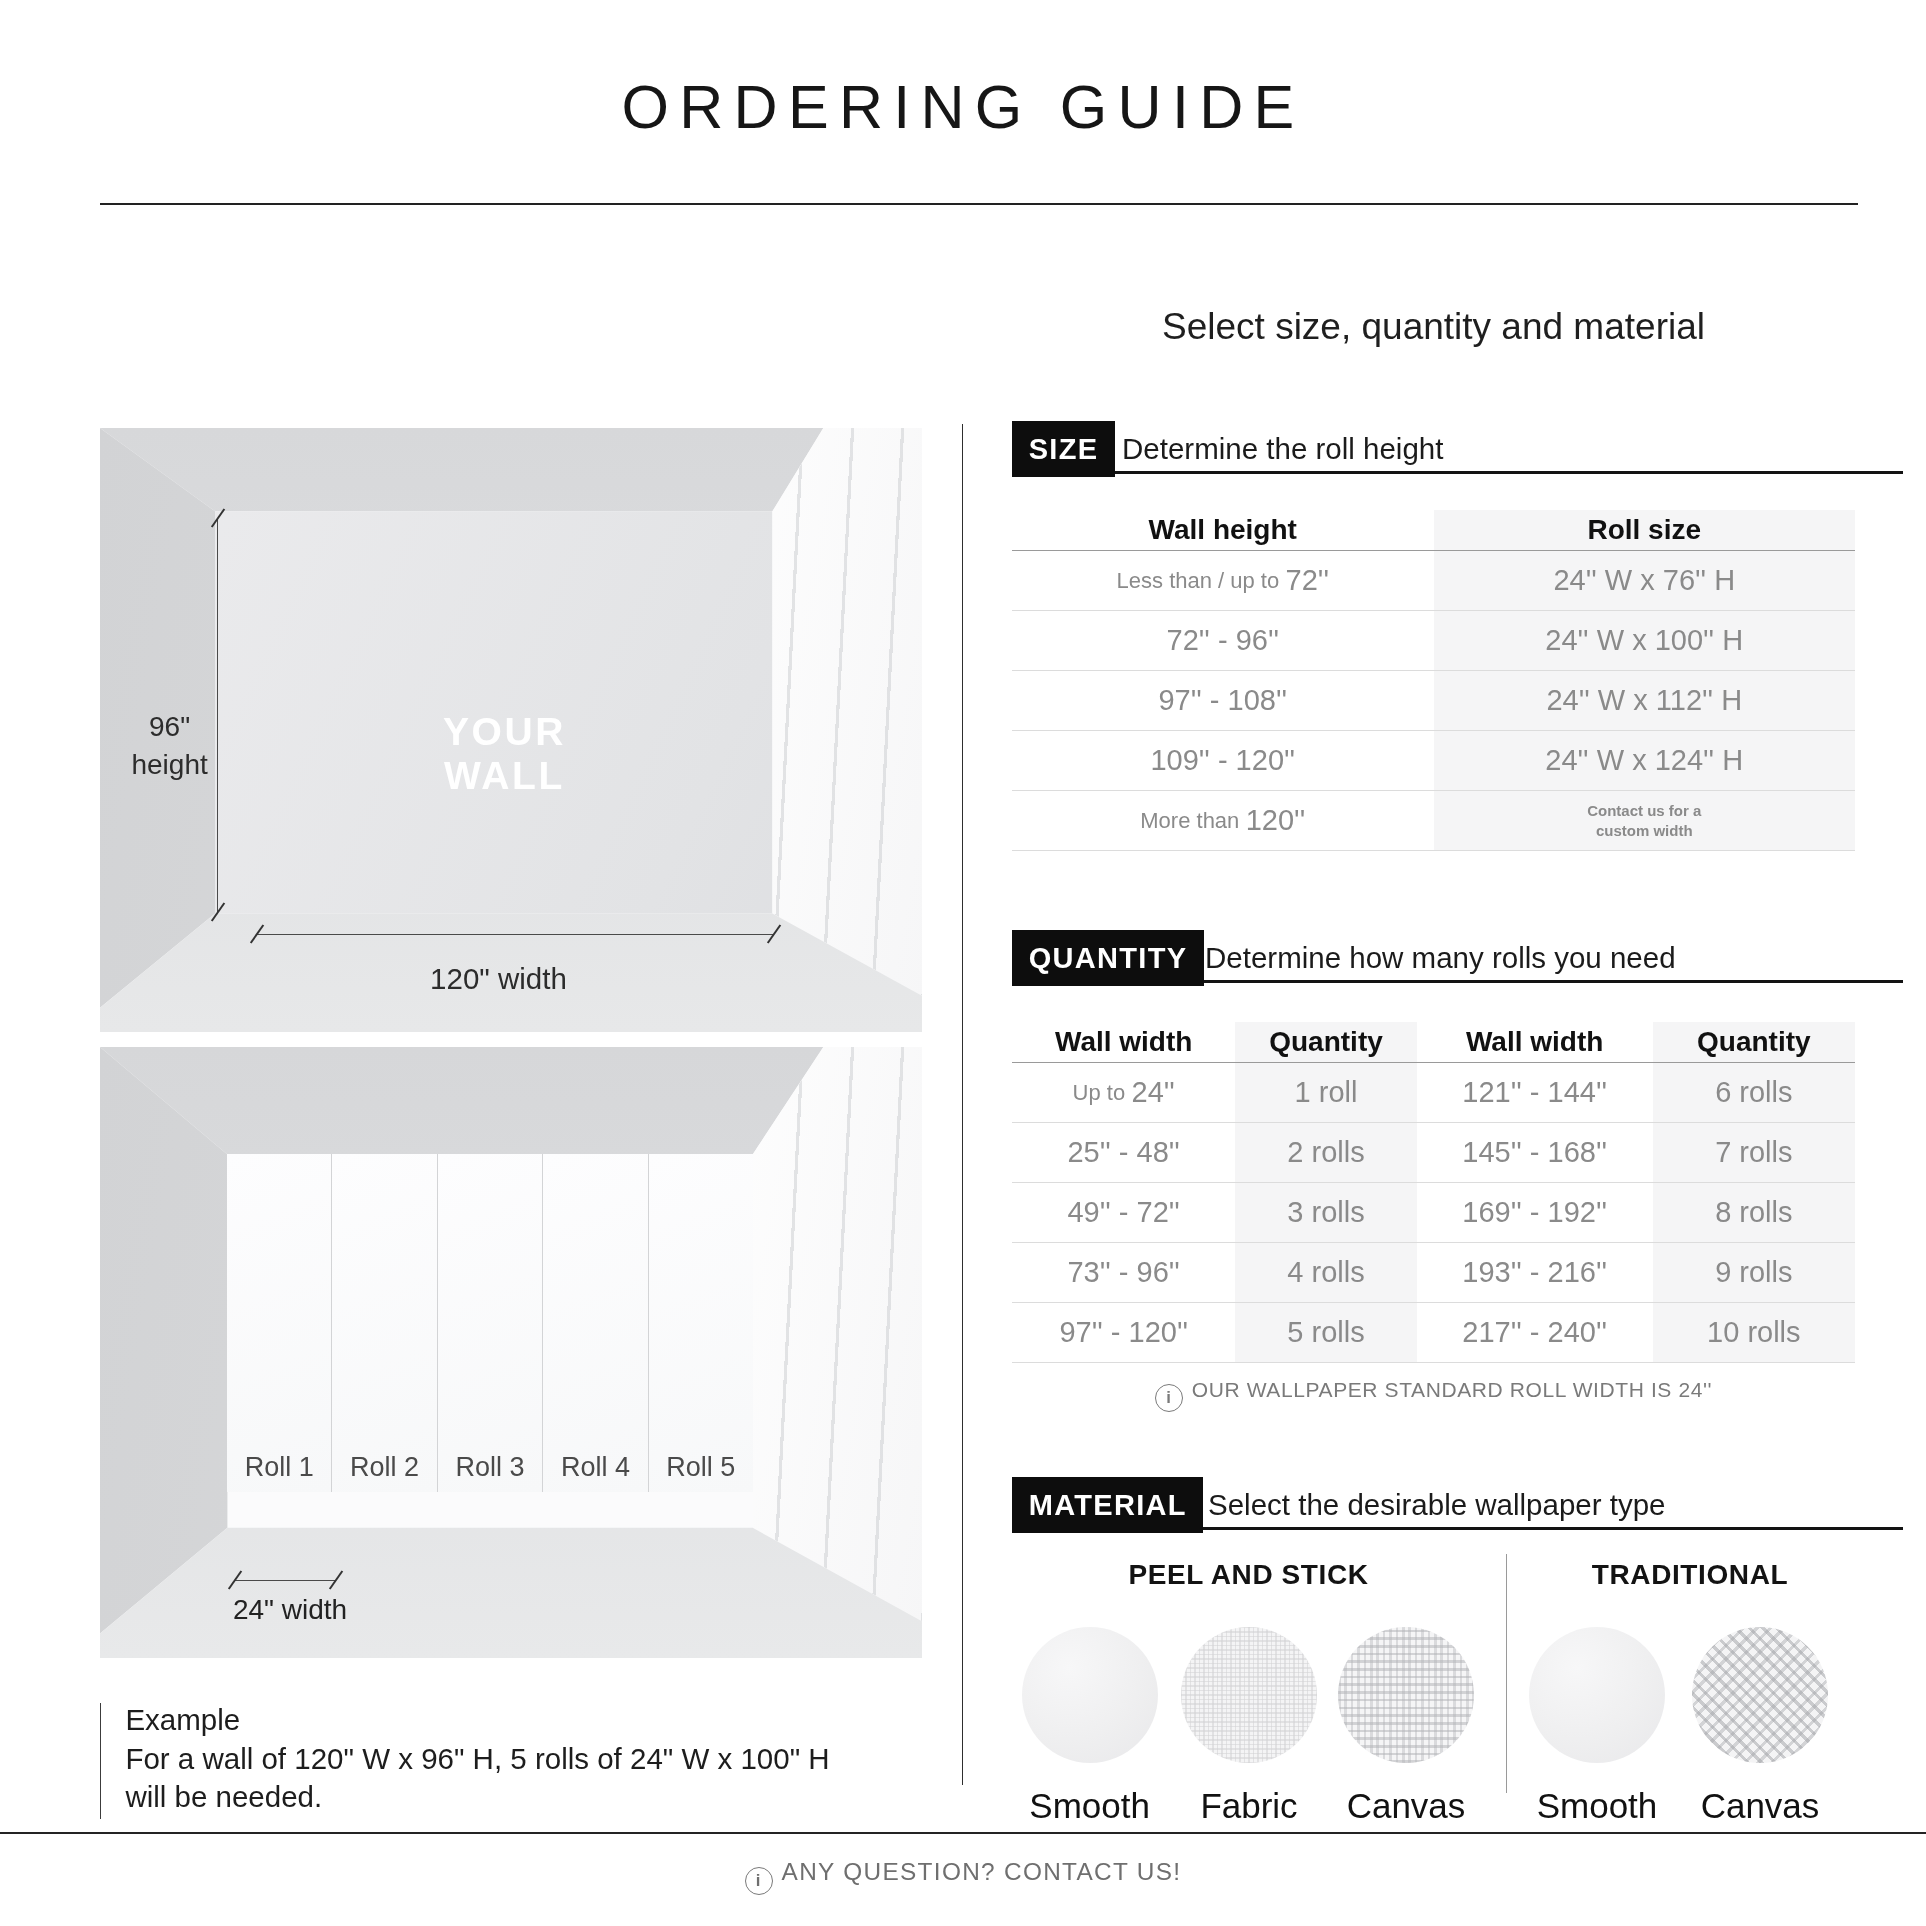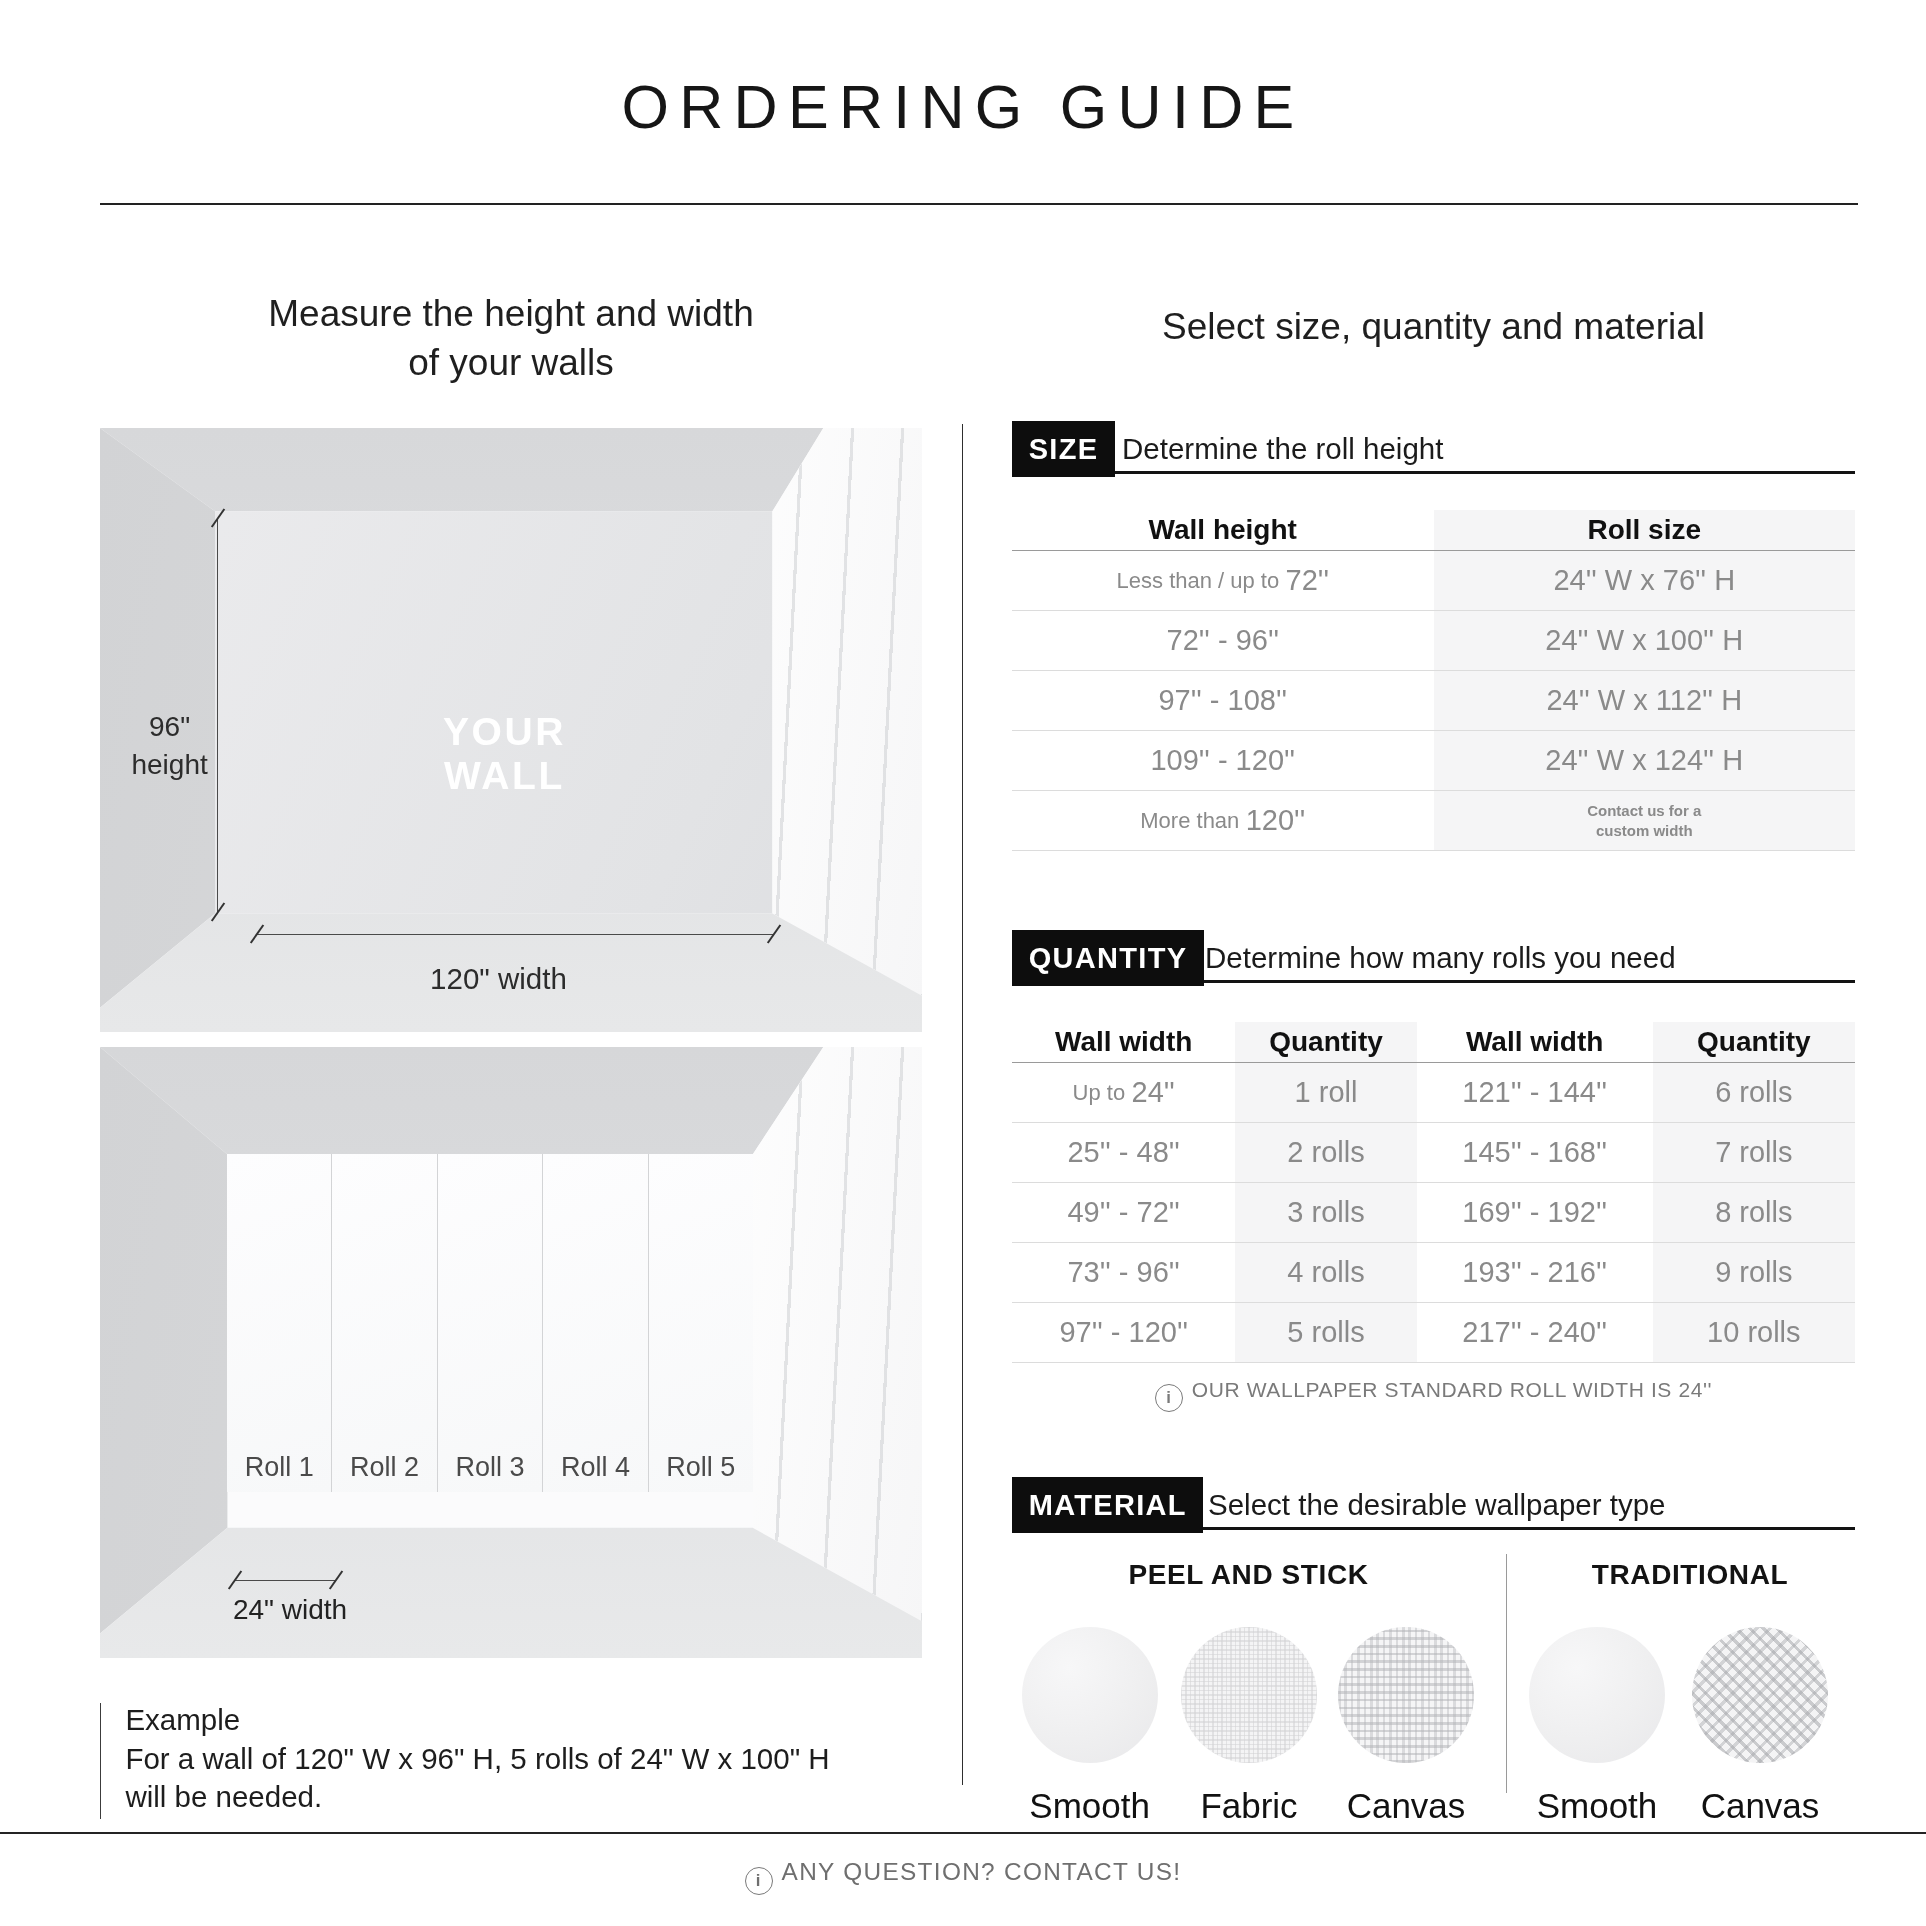--- a/index.html
+++ b/index.html
@@ -67,21 +67,21 @@
               border-left:1.3px solid #d3d4d6;display:flex;align-items:flex-end;justify-content:center;}
   .roll-panel:first-child{border-left:none;}
   .roll-panel span{font-size:27px;color:#4a4a4a;padding-bottom:9px;}
 
   
   .example{left:100px;top:1703px;width:828px;border-left:1.9px solid #3c3c3c;padding-left:24.4px;
            font-size:29.5px;font-weight:400;color:#1d1d1d;line-height:1.14;}
   .example div{margin-bottom:5.1px;}
 
   
-  .section-head{left:1012px;width:843px;height:62px;}
+  .section-head{left:1012px;width:843px;height:62px;padding-left:48px;}
   .section-rule{position:absolute;left:0;top:50px;width:100%;height:2.6px;background:#131313;}
   .badge{position:absolute;left:0;top:0;height:56px;background:#0d0d0d;color:#ffffff;
          font-size:29px;font-weight:600;letter-spacing:1.3px;display:flex;align-items:center;
          padding:0 16.7px;z-index:2;}
   .section-sub{position:absolute;top:0;height:56px;display:flex;align-items:center;
                font-size:29.5px;font-weight:400;color:#1b1b1b;}
 
   
   .dtable{left:1012px;width:843px;}
   .trow{display:grid;position:relative;}
@@ -130,24 +130,20 @@
 </style>
 </head>
 <body>
 
 <div class="canvas">
 
   <div class="abs page-title">ORDERING GUIDE</div>
   <div class="abs title-rule"></div>
   <div class="abs col-divider"></div>
 
-  <div class="abs col-heading left-heading">
-    <div>Measure the height and width</div>
-    <div>of your walls</div>
-  </div>
 
   <div class="abs room room1">
     <div class="shape r1-ceiling"></div>
     <div class="shape r1-leftwall"></div>
     <div class="shape r1-wall"></div>
     <div class="shape r1-window"></div>
     <div class="shape r1-floor"></div>
 
     <div class="abs meas-line-v" style="left:117px;top:90px;height:395px;"></div>
     <div class="abs tick" style="left:107px;top:89px;"></div>

